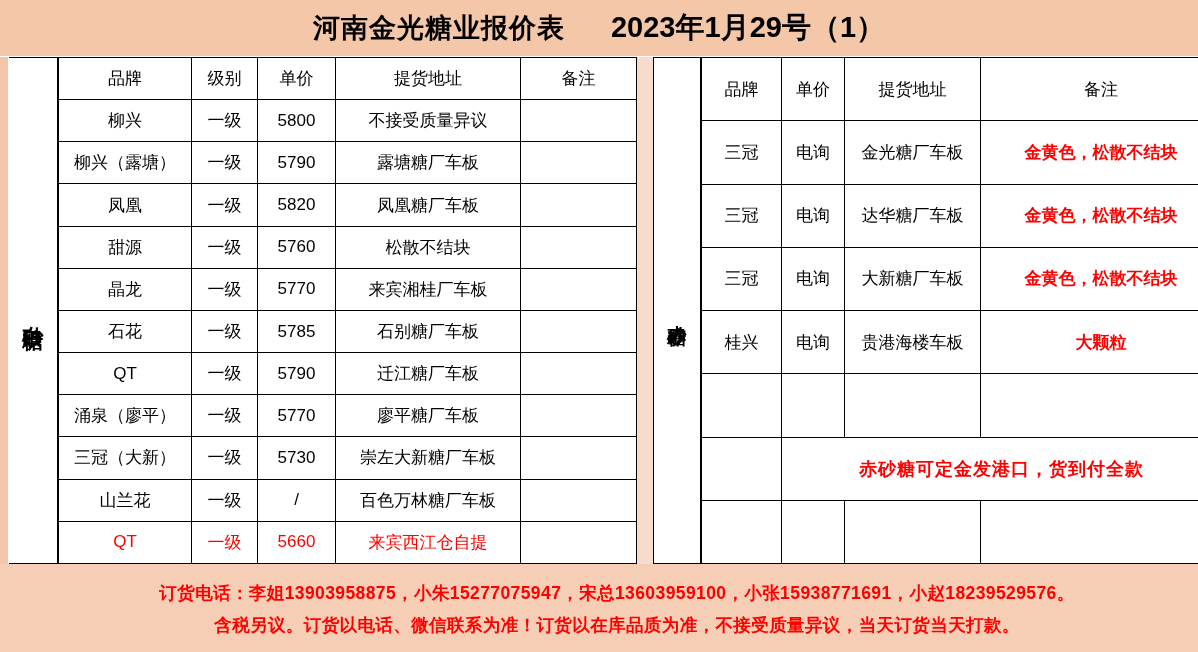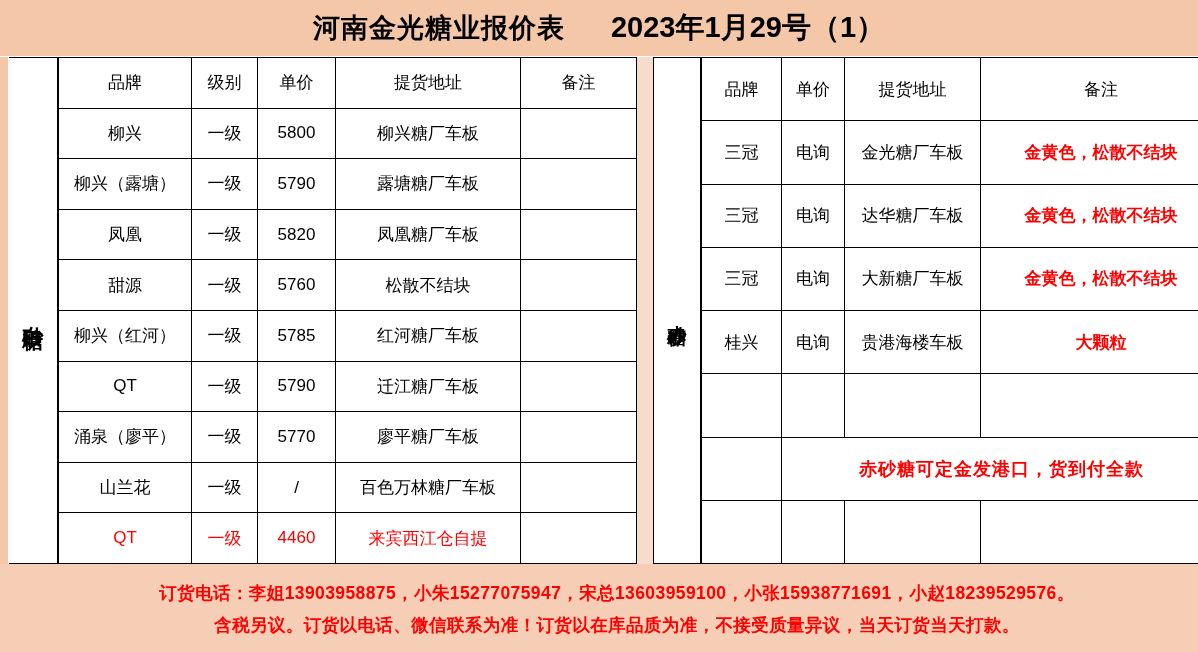--- a/index.html
+++ b/index.html
@@ -174,21 +174,21 @@
           <td>品牌</td>
           <td>级别</td>
           <td>单价</td>
           <td>提货地址</td>
           <td>备注</td>
         </tr>
         <tr>
           <td>柳兴</td>
           <td>一级</td>
           <td>5800</td>
-          <td>柳兴糖厂车板</td>
+          <td>不接受质量异议</td>
           <td></td>
         </tr>
         <tr>
           <td>柳兴（露塘）</td>
           <td>一级</td>
           <td>5790</td>
           <td>露塘糖厂车板</td>
           <td></td>
         </tr>
         <tr>
@@ -199,51 +199,65 @@
           <td></td>
         </tr>
         <tr>
           <td>甜源</td>
           <td>一级</td>
           <td>5760</td>
           <td>松散不结块</td>
           <td></td>
         </tr>
         <tr>
-          <td>柳兴（红河）</td>
+          <td>晶龙</td>
+          <td>一级</td>
+          <td>5770</td>
+          <td>来宾湘桂厂车板</td>
+          <td></td>
+        </tr>
+        <tr>
+          <td>石花</td>
           <td>一级</td>
           <td>5785</td>
-          <td>红河糖厂车板</td>
+          <td>石别糖厂车板</td>
           <td></td>
         </tr>
         <tr>
           <td>QT</td>
           <td>一级</td>
           <td>5790</td>
           <td>迁江糖厂车板</td>
           <td></td>
         </tr>
         <tr>
           <td>涌泉（廖平）</td>
           <td>一级</td>
           <td>5770</td>
           <td>廖平糖厂车板</td>
           <td></td>
         </tr>
         <tr>
+          <td>三冠（大新）</td>
+          <td>一级</td>
+          <td>5730</td>
+          <td>崇左大新糖厂车板</td>
+          <td></td>
+        </tr>
+        <tr>
           <td>山兰花</td>
           <td>一级</td>
           <td>/</td>
           <td>百色万林糖厂车板</td>
           <td></td>
         </tr>
         <tr>
           <td class="red">QT</td>
           <td class="red">一级</td>
-          <td class="red">4460</td>
+          <td class="red">5660</td>
           <td class="red">来宾西江仓自提</td>
           <td class="red"></td>
         </tr>
       </tbody>
     </table>
 
     <div class="mid-gap"></div>
 
     <div class="vcat right">
       <span>赤砂糖</span>

